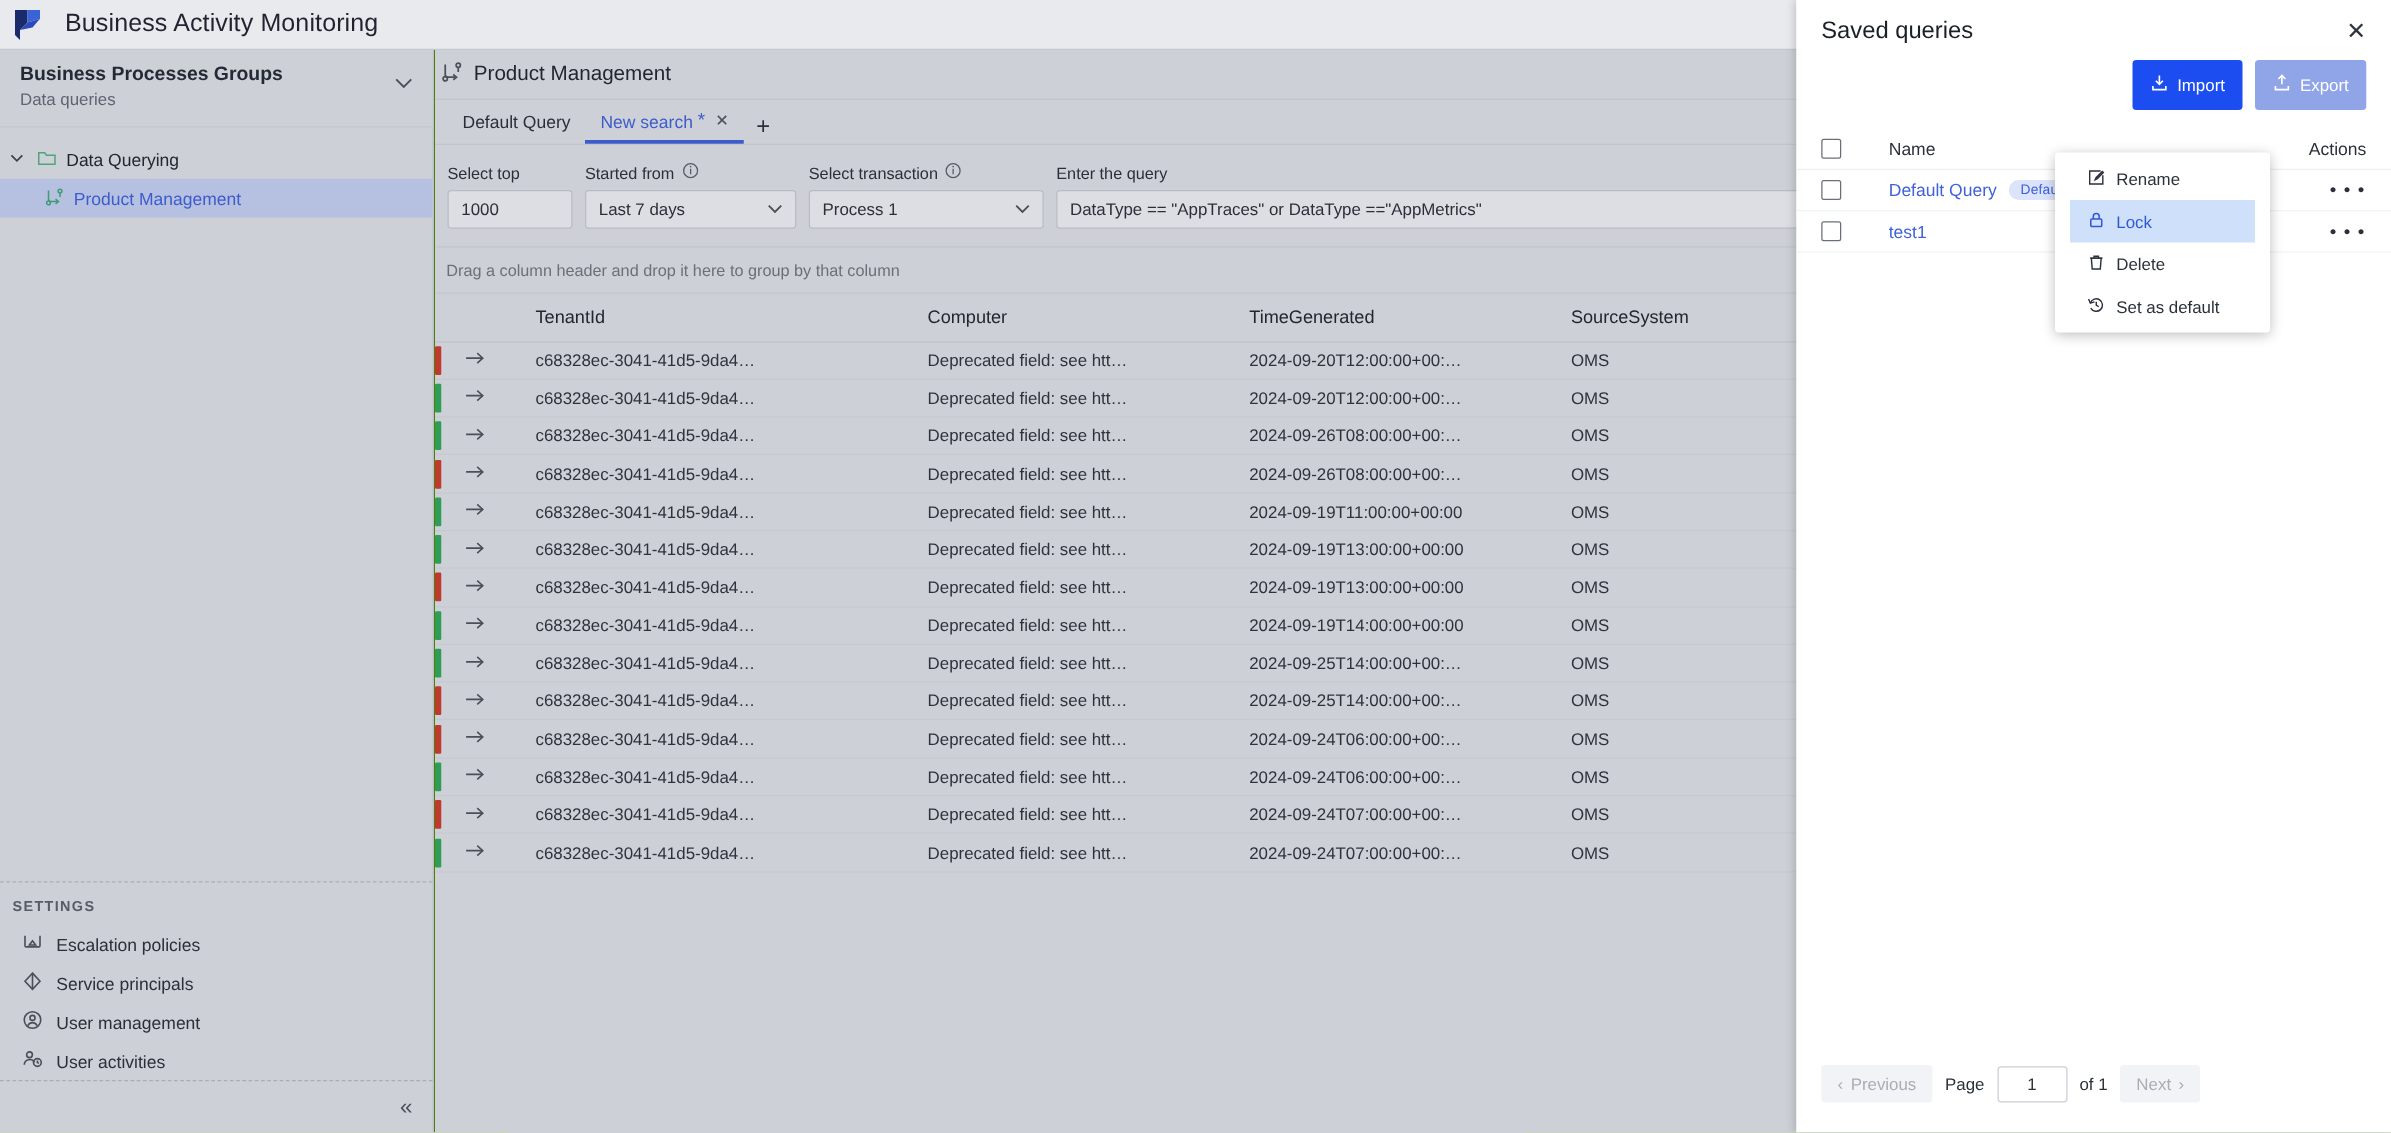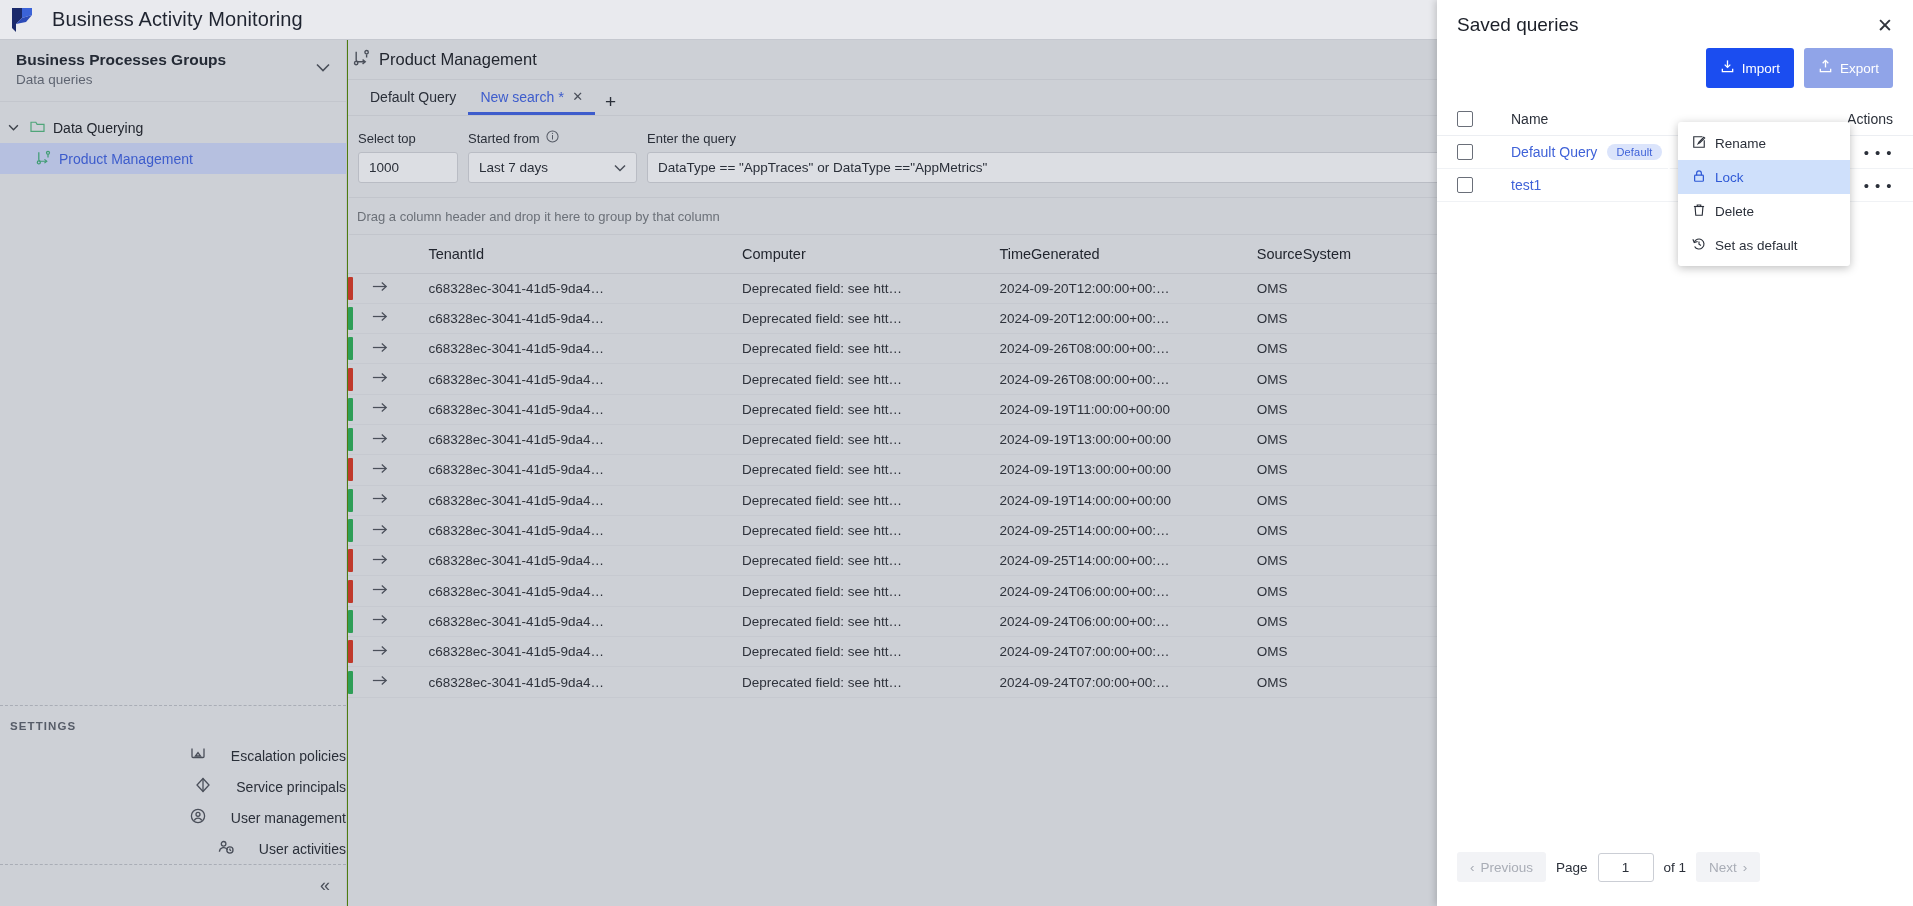--- a/index.html
+++ b/index.html
@@ -56,22 +56,22 @@
   .tree-child.active { background: #b6c0e0; color: #3355cc; }
   .tree-child .lbl { color: #3d5ccc; }
 
   .sidebar-spacer { flex: 1 1 auto; }
   .settings-sep { border-top: 1px dashed #a9adb6; margin: 0 0 0 0; }
   .settings-label {
     font-size: 11.5px; letter-spacing: 1.1px; color: #565c68; font-weight: bold;
     padding: 14px 0 8px 10px;
   }
   .settings-item {
-    display: flex; align-items: center; gap: 25px; height: 31px;
-    padding-left: 18px; font-size: 14px; color: #2a2f39; cursor: pointer; justify-content: flex-end;
+    display: flex; align-items: center; gap: 11px; height: 31px;
+    padding-left: 18px; font-size: 14px; color: #2a2f39; cursor: pointer;
   }
   .collapse-row { height: 42px; display:flex; align-items:center; justify-content:flex-end; padding-right: 16px; border-top: 1px dashed #a9adb6;}
   .collapse-btn { color:#4a4f5a; font-size: 18px; cursor: pointer; }
 
   
   .main {
     position: absolute; top: 40px; left: 348px; right: 0; height: 866px;
     background: #cdd0d6; overflow: hidden;
   }
   .page-head {
@@ -173,23 +173,23 @@
   .col-name { flex: 1 1 auto; display:flex; align-items:center; gap: 10px; }
   .col-actions { width: 80px; text-align: right; color:#2b303a; }
   .sq-name { color: #3f62d8; cursor: pointer; }
   .badge {
     background: #dbe4fb; color: #3f62d8; font-size: 11px; border-radius: 9px;
     padding: 2px 9px; letter-spacing: .2px;
   }
   .dots { letter-spacing: 1.5px; font-size: 15px; cursor: pointer; color:#2b303a; }
 
   .ctx-menu {
-    position: absolute; top: 122px; left: 1678px; width: 172px;
+    position: absolute; top: 122px; left: 1644px; width: 172px;
     background: #fff; border-radius: 3px; box-shadow: 0 2px 10px rgba(0,0,0,.26);
-    padding: 4px 0; z-index: 30;
+    padding: 4px 12px; z-index: 30;
   }
   .ctx-item {
     display: flex; align-items: center; gap: 9px; height: 34px;
     padding: 0 14px; font-size: 13.5px; color: #2b303a; cursor: pointer;
   }
   .ctx-item.hl { background: #cfe0fb; color: #2f59d6; }
 
   .drawer-foot {
     margin-top: auto; display: flex; align-items: center; gap: 10px;
     padding: 0 20px 24px 20px; font-size: 13.5px; color: #3b4049;
@@ -385,20 +385,40 @@
         <div class="ctl w-started">
           <span>Last 7 days</span>
           <span class="chev">
             <svg width="12" height="8" viewBox="0 0 12 8" fill="none" stroke="#4a4f5a" stroke-width="1.5">
                 <polyline points="1,1.5 6,6.5 11,1.5"></polyline>
               </svg>
           </span>
         </div>
       </div>
 
+      <div class="field">
+        <div class="field-label">
+          <span>Select transaction</span>
+          <span class="info">
+            <svg width="13" height="13" viewBox="0 0 14 14" fill="none" stroke="#565b66" stroke-width="1.1">
+              <circle cx="7" cy="7" r="6"></circle>
+                <line x1="7" y1="5.4" x2="7" y2="10.2"></line>
+                <circle cx="7" cy="3.6" r=".7" fill="#565b66" stroke="none"></circle>
+            </svg>
+          </span>
+        </div>
+        <div class="ctl w-trans">
+          <span>Process 1</span>
+          <span class="chev">
+            <svg width="12" height="8" viewBox="0 0 12 8" fill="none" stroke="#4a4f5a" stroke-width="1.5">
+                <polyline points="1,1.5 6,6.5 11,1.5"></polyline>
+              </svg>
+          </span>
+        </div>
+      </div>
 
       <div class="field">
         <div class="field-label">Enter the query</div>
         <div class="ctl w-query">
           <span>DataType == "AppTraces" or DataType =="AppMetrics"</span>
         </div>
       </div>
     </div>
 
     <div class="grid-wrap">

